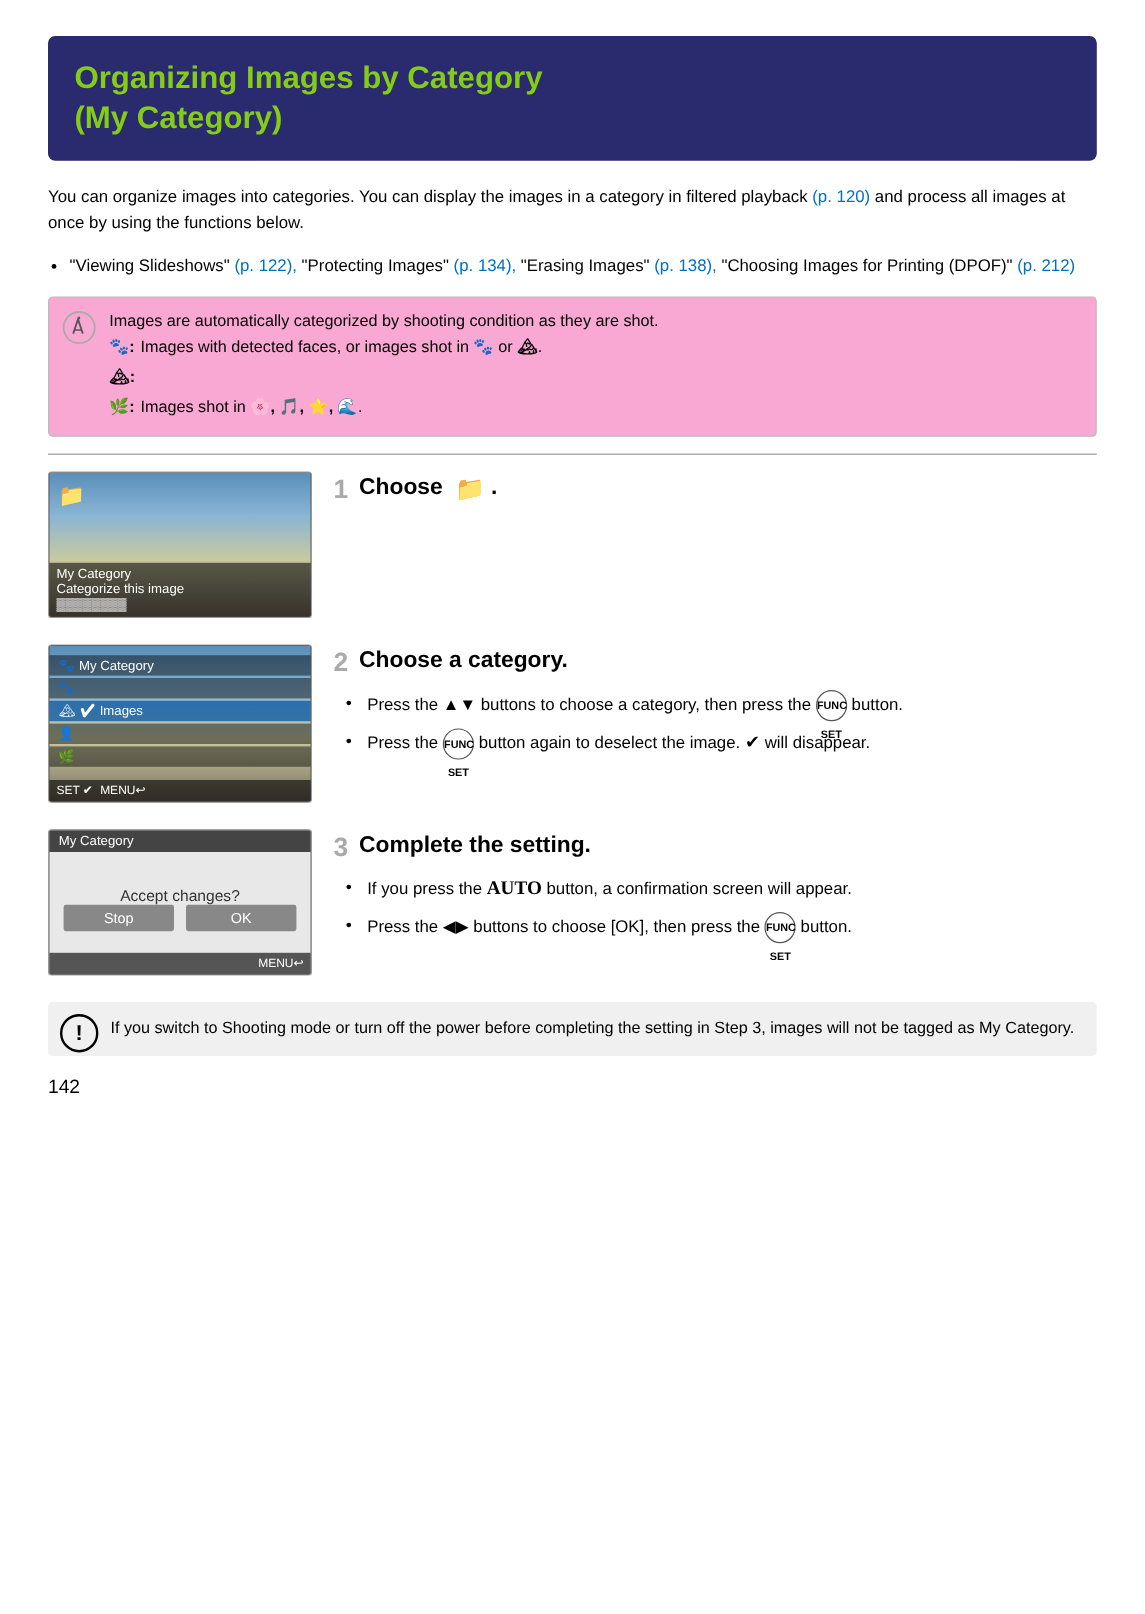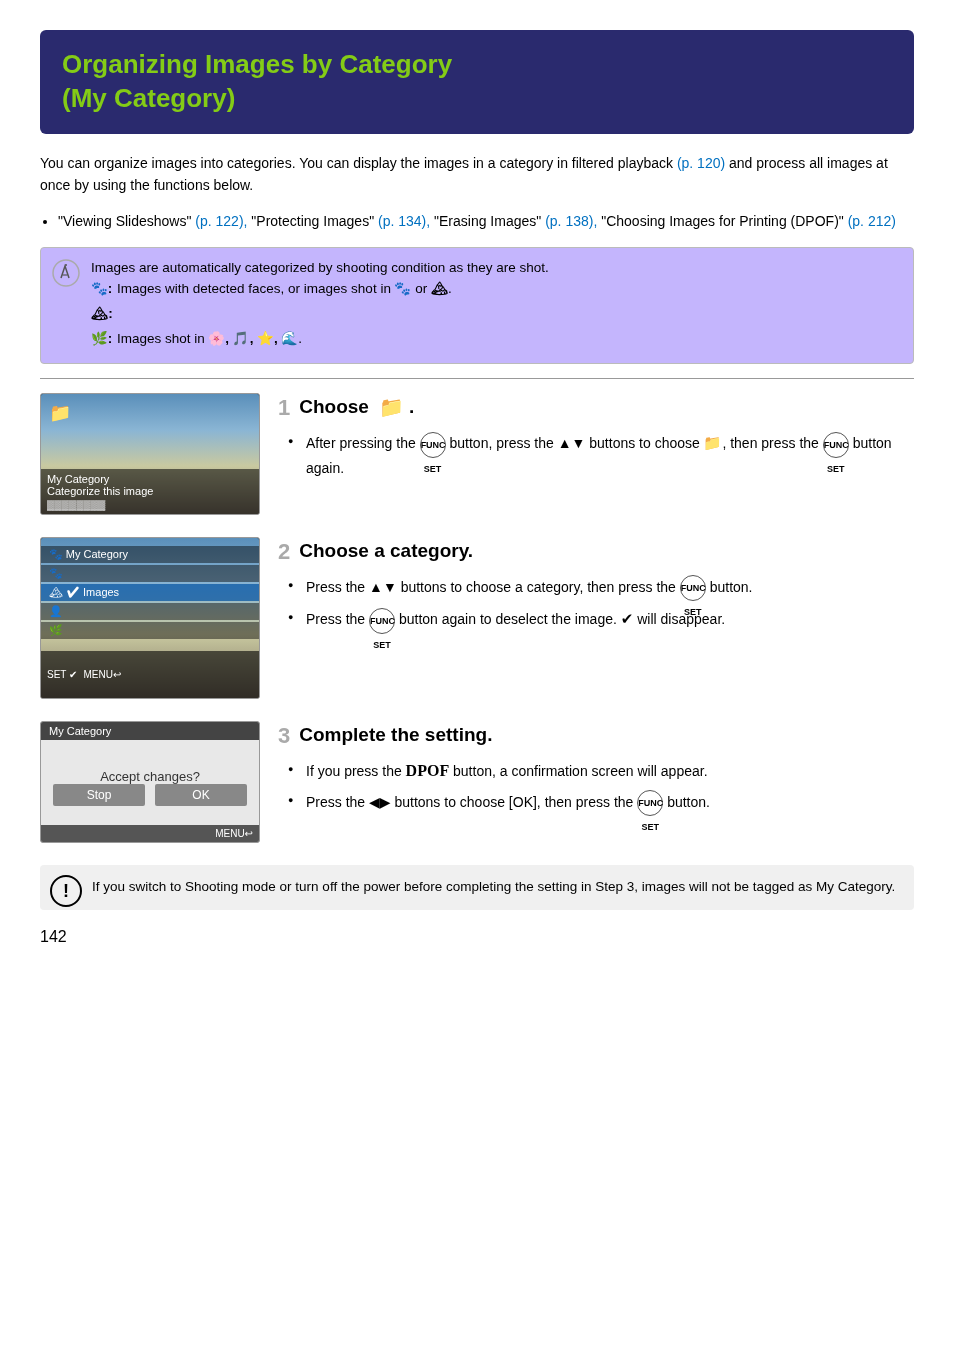--- a/index.html
+++ b/index.html
@@ -35,21 +35,21 @@
       line-height: 1.6;
     }
     .bullet-list li { list-style: disc; margin-bottom: 3px; }
     .note-box {
       border: 1px solid #bbb;
       border-radius: 4px;
       padding: 10px 14px 10px 50px;
       position: relative;
       font-size: 13.5px;
       line-height: 1.55;
-      background: #c4b5fd;
+      background: #f9a8d4;
     }
     .note-box .note-icon {
       position: absolute;
       left: 10px;
       top: 10px;
       width: 30px;
       height: 30px;
     }
     .note-row { margin-left: 0; margin-bottom: 4px; display: flex; align-items: flex-start; gap: 4px; }
     .note-row .sym { min-width: 22px; display: inline-block; font-weight: bold; }
@@ -132,21 +132,21 @@
       bottom: 0; left: 0; right: 0;
       background: rgba(0,0,0,0.55);
       padding: 4px 6px;
     }
     .screen1-overlay .row1 { color: #fff; font-size: 11px; display: flex; align-items: center; gap: 4px; }
     .screen1-overlay .row2 { color: #fff; font-size: 11px; }
     .screen1-icon { position: absolute; top: 8px; left: 8px; color: #fff; font-size: 18px; }
 
     .screen2 {
       background: linear-gradient(180deg, #5a8fba 0%, #8ab5d4 30%, #c9c9a0 60%, #7a7060 100%);
-      height: 160px;
+      height: 130px;
       position: relative;
     }
     .screen2-overlay {
       position: absolute;
       top: 8px; left: 0; right: 0;
       display: flex;
       flex-direction: column;
       gap: 2px;
     }
     .screen2-row {
@@ -158,21 +158,21 @@
       align-items: center;
       gap: 6px;
     }
     .screen2-row.selected { background: rgba(0,80,160,0.7); }
     .screen2-bottom {
       position: absolute;
       bottom: 0; left: 0; right: 0;
       background: rgba(0,0,0,0.6);
       color: #fff;
       font-size: 10px;
-      padding: 18px 6px;
+      padding: 3px 6px;
       display: flex;
       gap: 6px;
     }
 
     .screen3 {
       background: #e8e8e8;
       height: 120px;
       position: relative;
       display: flex;
       flex-direction: column;
@@ -308,27 +308,20 @@
           <div class="row2">Categorize this image</div>
           <div style="margin-top:2px;font-size:10px;color:#ccc;">▓▓▓▓▓▓▓▓</div>
         </div>
       </div>
     </div>
     <div class="step-content">
       <div class="step-title">
         <span class="step-number">1</span>
         Choose&nbsp;<span style="font-size:20px;">📁</span>.
       </div>
-      <ul class="step-bullets">
-        <li>
-          After pressing the <span class="func-btn">FUNC<br>SET</span> button, press the
-          ▲▼ buttons to choose <span style="font-size:15px;">📁</span>, then press the
-          <span class="func-btn">FUNC<br>SET</span> button again.
-        </li>
-      </ul>
     </div>
   </div>
 
   <div class="step-row">
     <div class="step-image">
       <div class="screen2">
         <div class="screen2-overlay">
           <div class="screen2-row">🐾 My Category</div>
           <div class="screen2-row">🐾</div>
           <div class="screen2-row selected">🏔 ✔ Images</div>
@@ -371,21 +364,21 @@
         <div class="screen3-bottom">MENU↩</div>
       </div>
     </div>
     <div class="step-content">
       <div class="step-title">
         <span class="step-number">3</span>
         Complete the setting.
       </div>
       <ul class="step-bullets">
         <li>
-          If you press the <span class="menu-bold">DPOF</span> button, a confirmation screen will appear.
+          If you press the <span class="menu-bold">AUTO</span> button, a confirmation screen will appear.
         </li>
         <li>
           Press the ◀▶ buttons to choose [OK], then press the
           <span class="func-btn">FUNC<br>SET</span> button.
         </li>
       </ul>
     </div>
   </div>
 
 </div>

